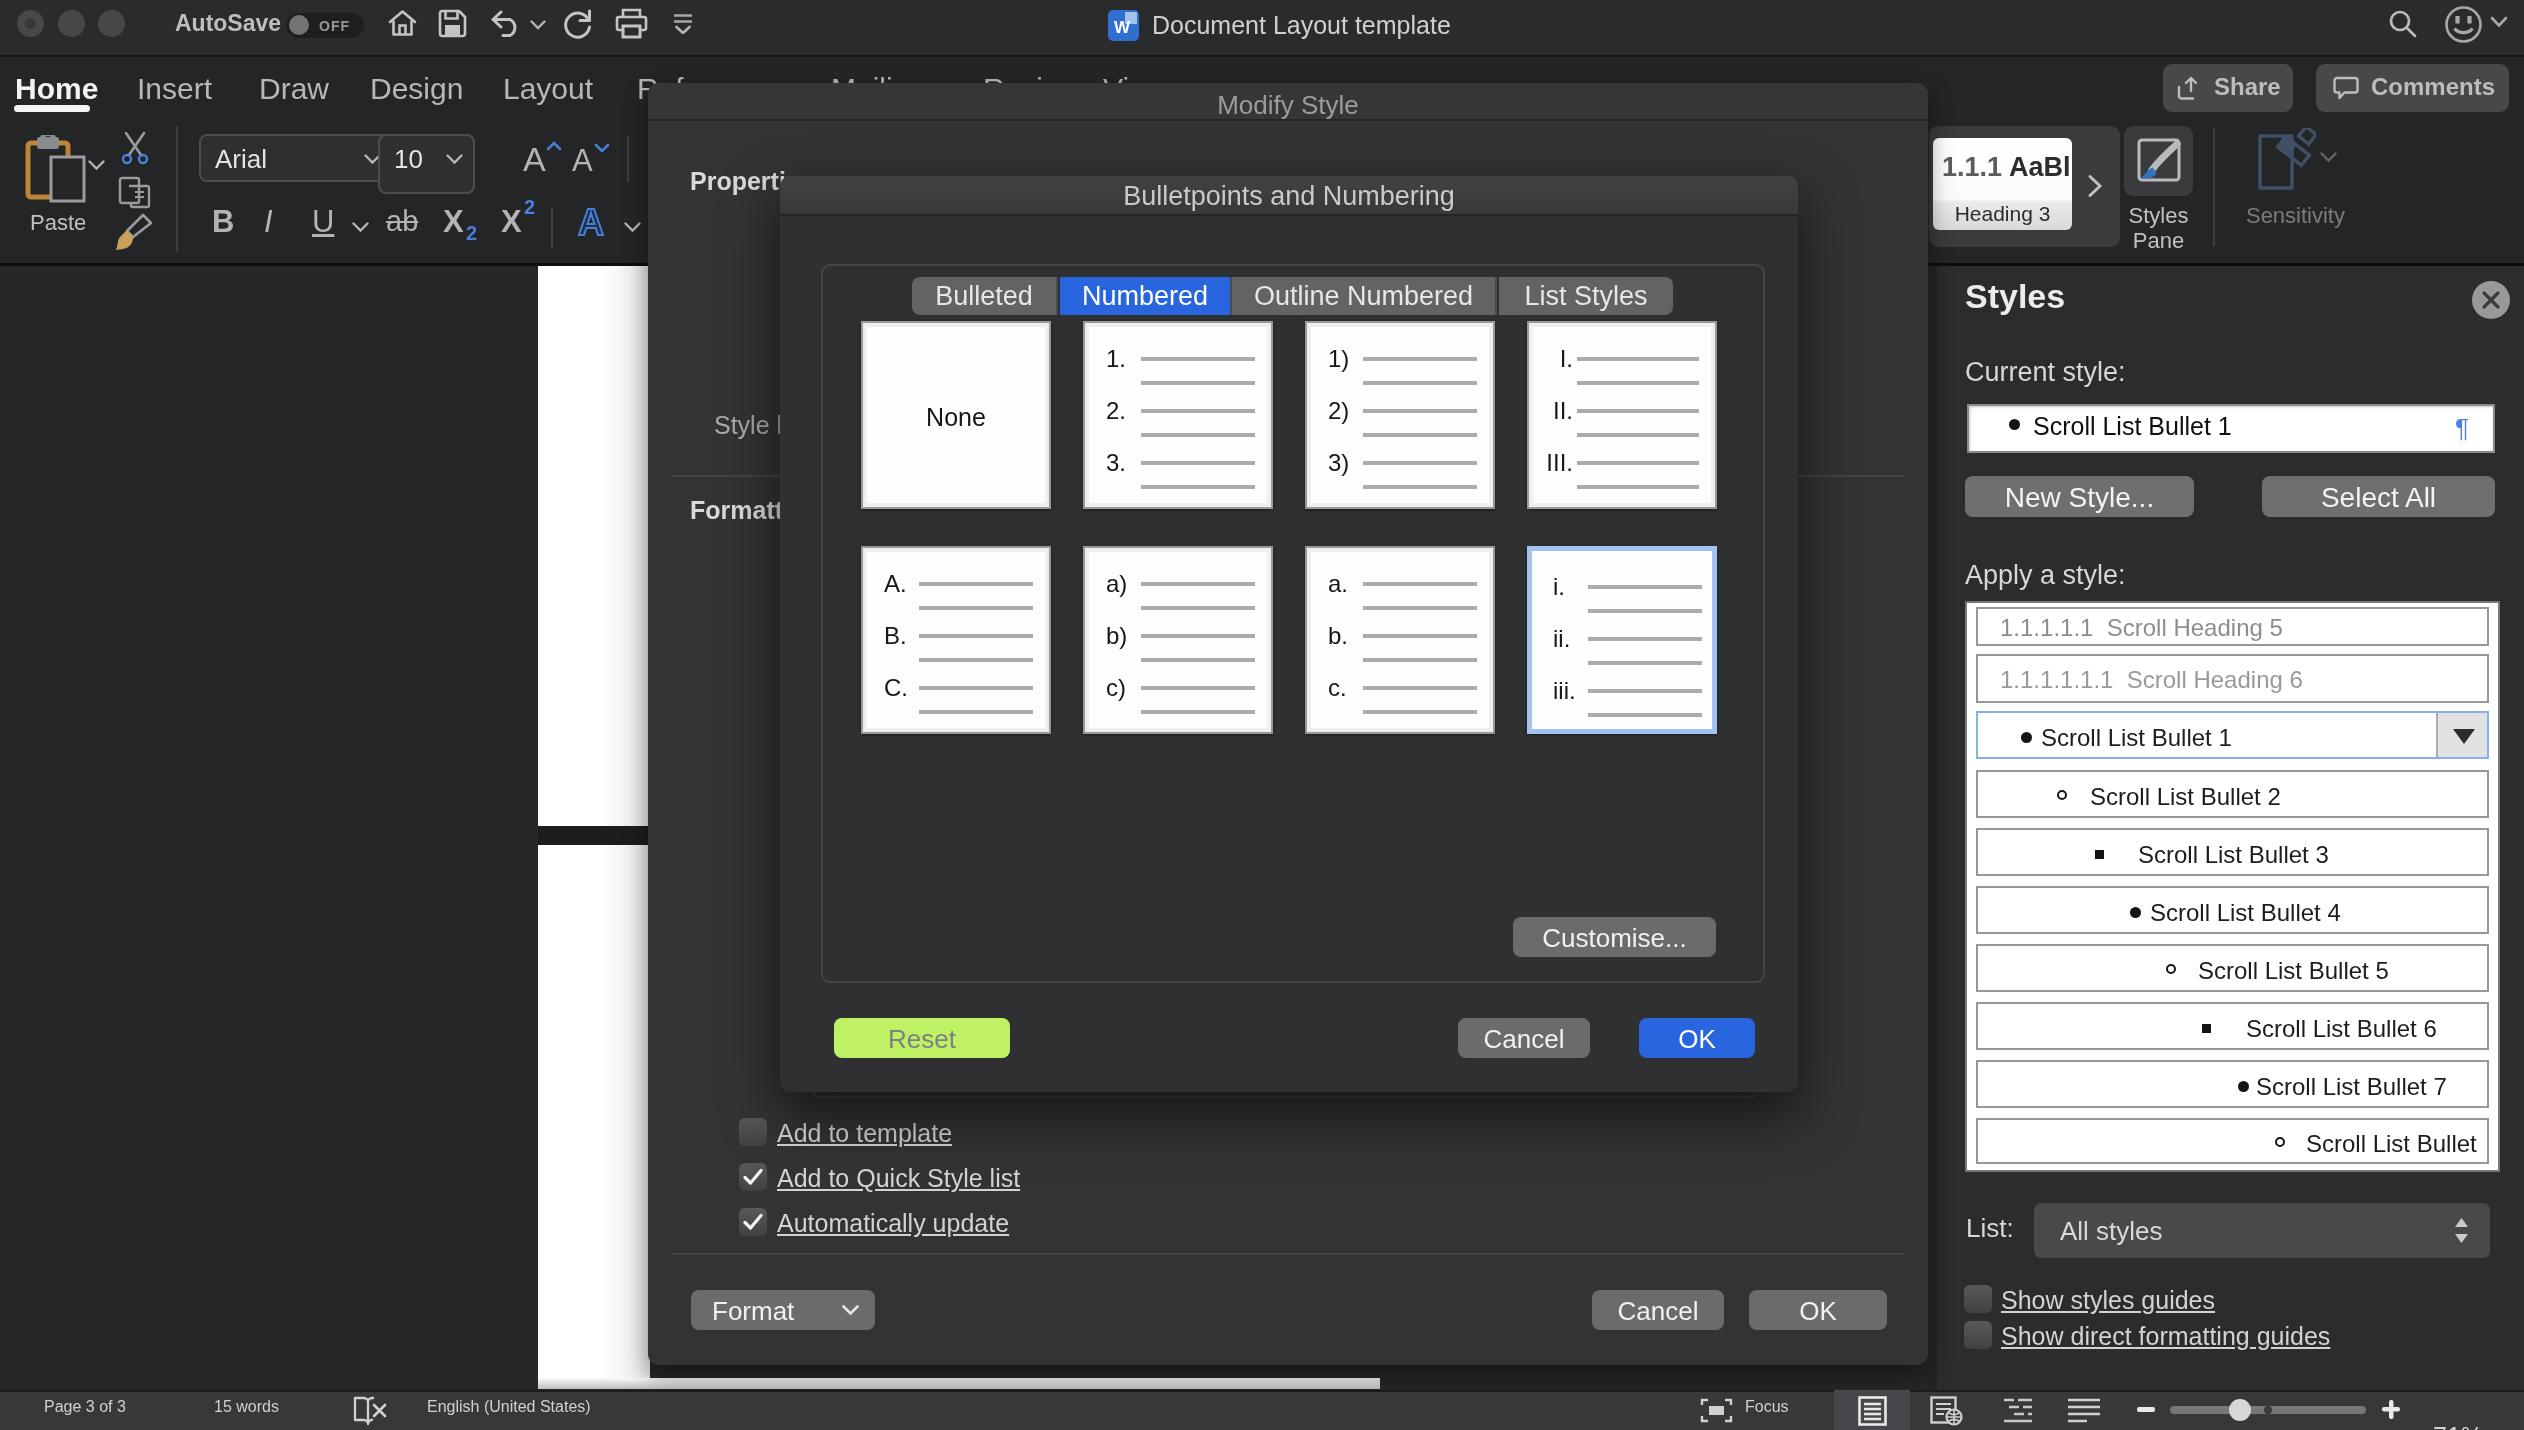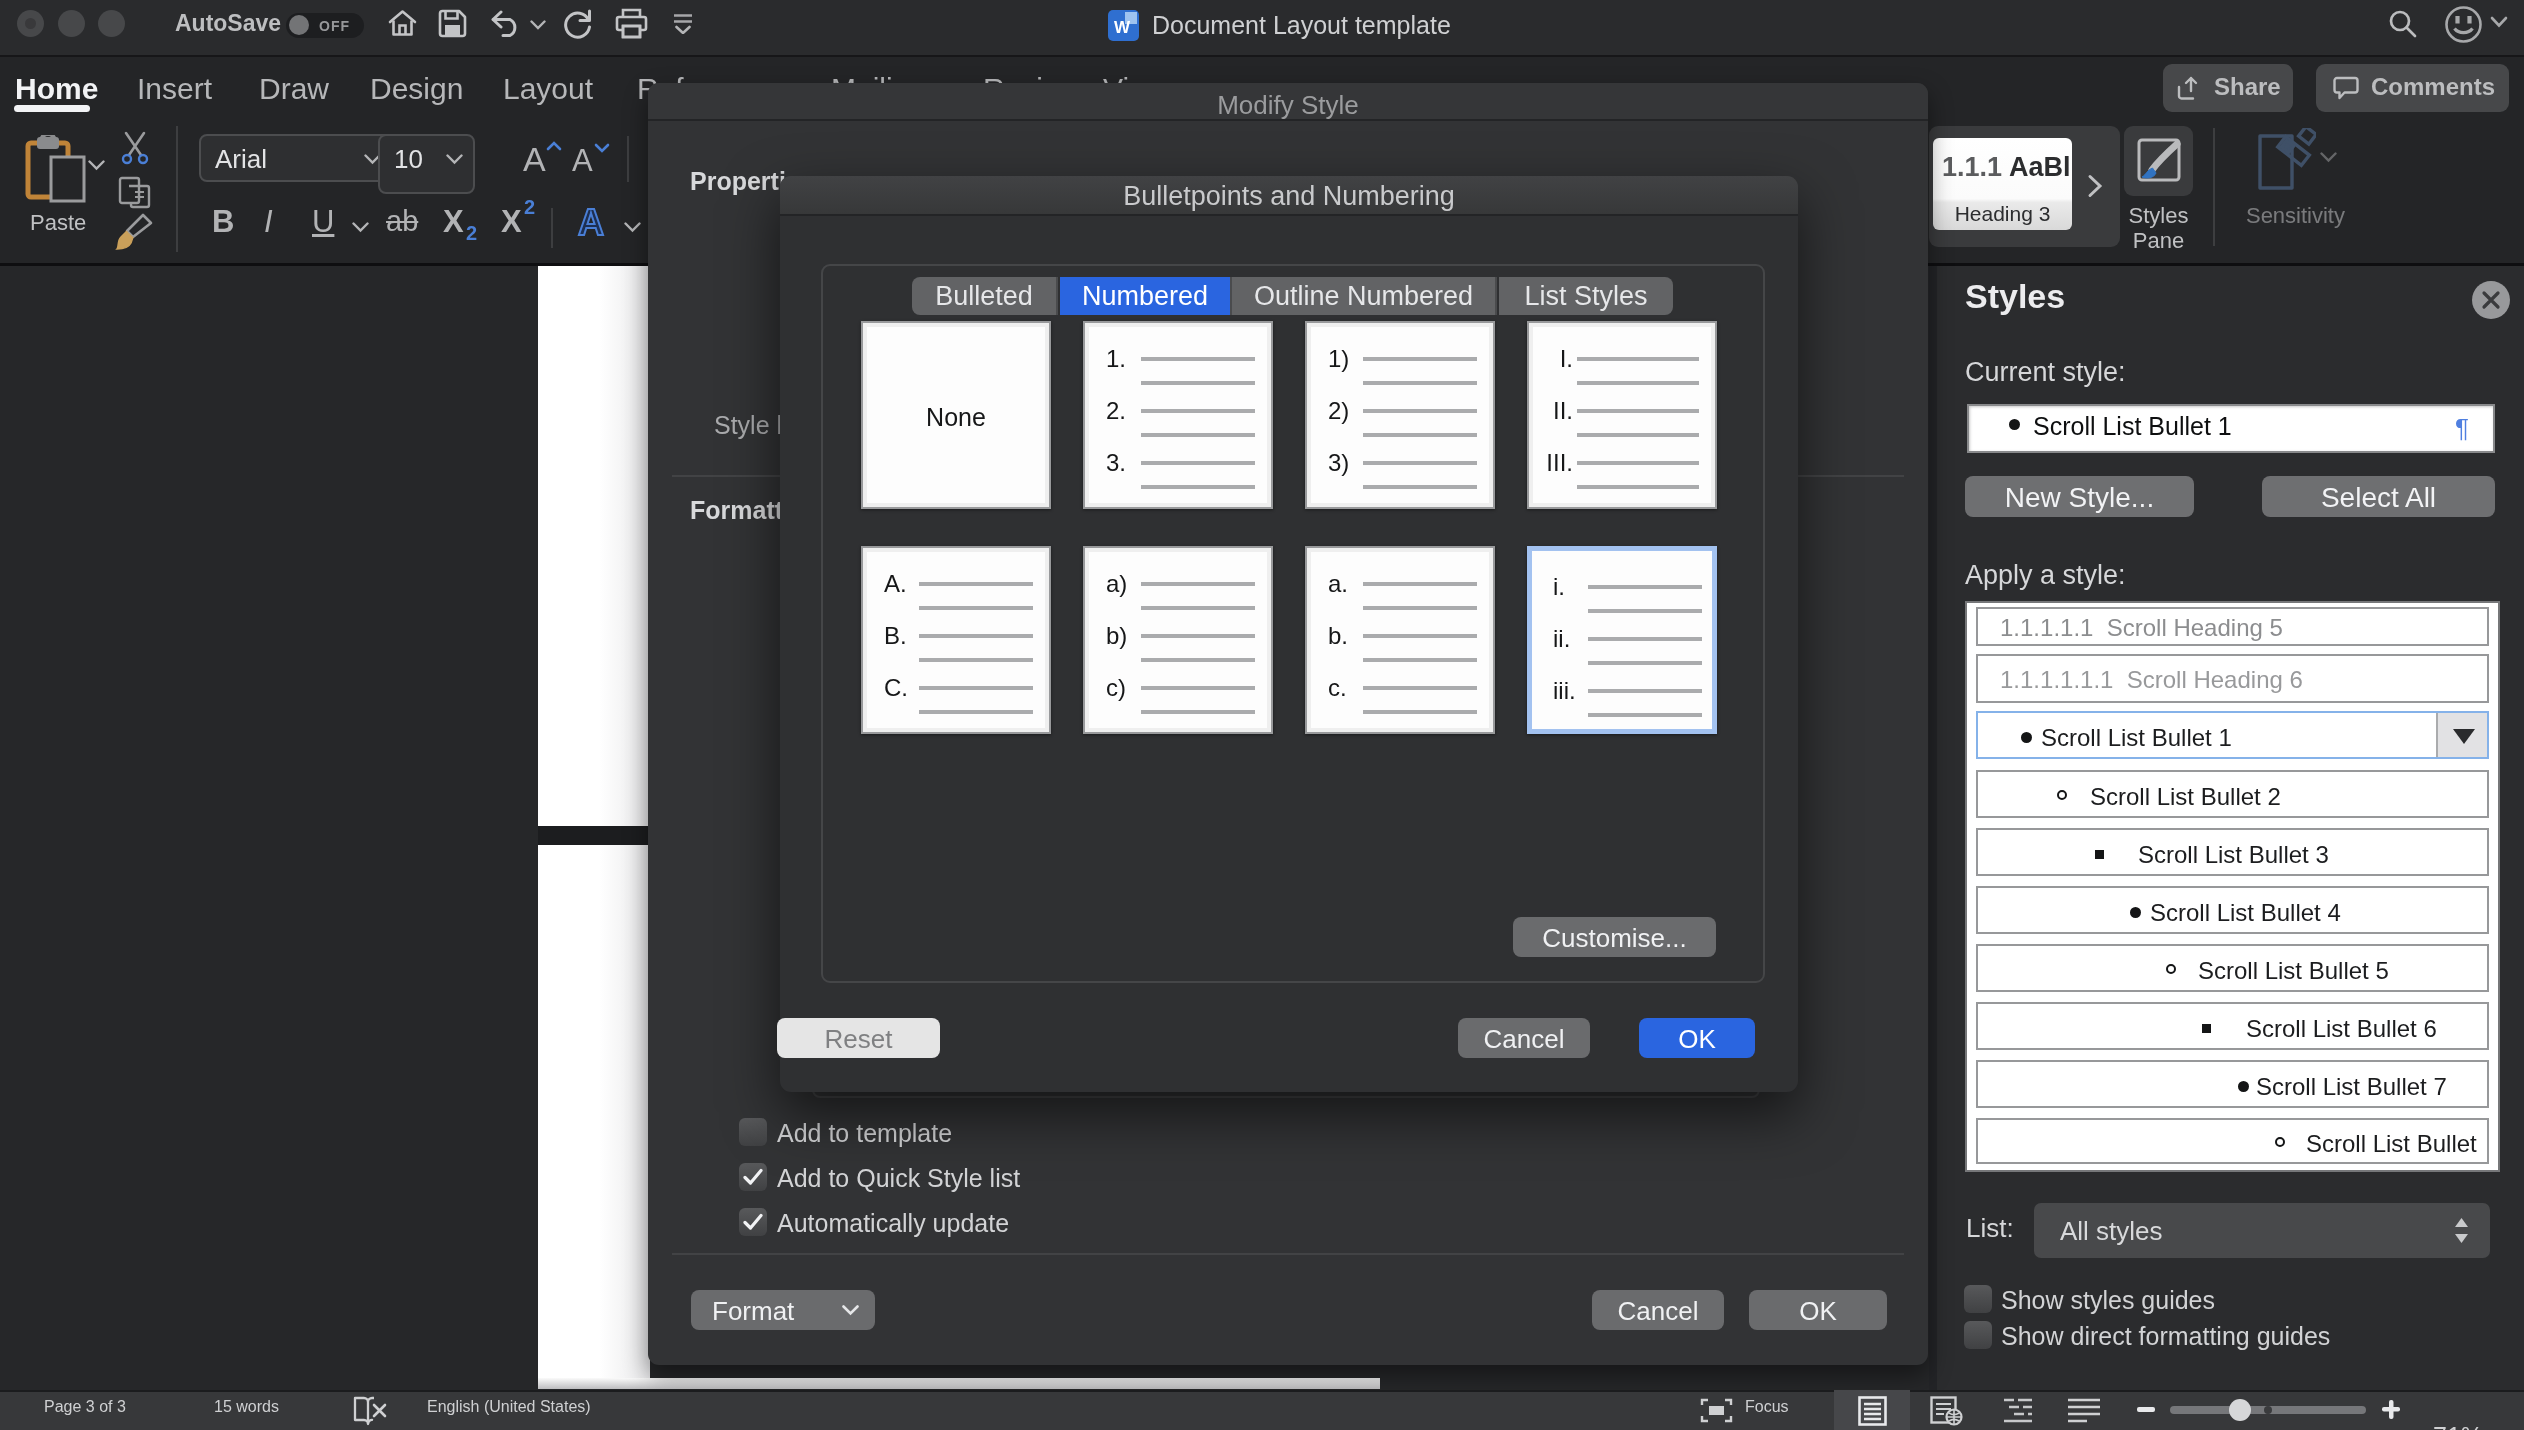--- a/index.html
+++ b/index.html
@@ -54,21 +54,21 @@
   #bullets { left:780px; top:176px; width:1018px; height:916px; background:#2f3032; border-radius:11px; box-shadow:0 22px 55px rgba(0,0,0,.6); }
   .seg { position:absolute; top:0; height:38px; font-size:27px; color:#e6e7e9; text-align:center; background:#626365;margin-top:31px; }
   .tile { position:absolute; width:190px; height:188px; background:#efefef; border:2px solid #98999b; box-shadow:0 1px 3px rgba(0,0,0,.45); }
   .tile .inner { position:absolute; left:4px; top:4px; width:178px; height:176px; background:#fdfdfd; }
   .tile.sel { border:5px solid #a3c2f0; background:#fdfdfd; }
   .tline { position:absolute; height:4px; background:#aaabad; }
   .tlab { position:absolute; font-size:24px; color:#161718; }
   .dlgbtn { position:absolute; height:40px; border-radius:8px; background:#6a6b6d; color:#f0f1f3; font-size:26px; }
   .btnlab { position:absolute; left:0; top:6px; width:100%; text-align:center; }
   .chk { position:absolute; width:28px; height:28px; border-radius:6px; background:linear-gradient(180deg,#58595b,#404143); }
-  .chklab { position:absolute; font-size:25px; color:#d2d3d5; }
+  .chklab { position:absolute; font-size:25px; color:#d2d3d5;text-decoration:underline; }
 
   
   #statusbar { left:0; top:1390px; width:2524px; height:40px; background:#37383a; border-top:2px solid #1b1c1e; color:#cfd0d2; font-size:22px; }
   .sbtext { position:absolute; top:1398px; color:#cfd0d2; }
   svg { display:block; }
 </style>
 </head>
 <body>
 <div id="stage">
 
@@ -486,21 +486,21 @@
       <span class="tlab" style="left:21px;top:74px;">ii.</span>
       <div class="tline" style="left:56px;top:86px;width:114px;"></div>
       <div class="tline" style="left:56px;top:110px;width:114px;"></div>
       <span class="tlab" style="left:21px;top:126px;">iii.</span>
       <div class="tline" style="left:56px;top:138px;width:114px;"></div>
       <div class="tline" style="left:56px;top:162px;width:114px;"></div>
     </div>
   <div class="abs dlgbtn" style="left:1513px;top:917px;width:203px;">
       <span class="btnlab">Customise...</span>
     </div>
-  <div class="abs dlgbtn" style="left:777px;top:1018px;width:163px;background:#e5e5e5;color:#7f8082;">
+  <div class="abs dlgbtn" style="left:834px;top:1018px;width:176px;background:#bef264;color:#7f8082;">
       <span class="btnlab">Reset</span>
     </div>
   <div class="abs dlgbtn" style="left:1458px;top:1018px;width:132px;">
       <span class="btnlab">Cancel</span>
     </div>
   <div class="abs dlgbtn" style="left:1639px;top:1018px;width:116px;background:#2a65e0;color:#ffffff;">
       <span class="btnlab">OK</span>
     </div>
 
   <div id="statusbar" class="abs"></div>

